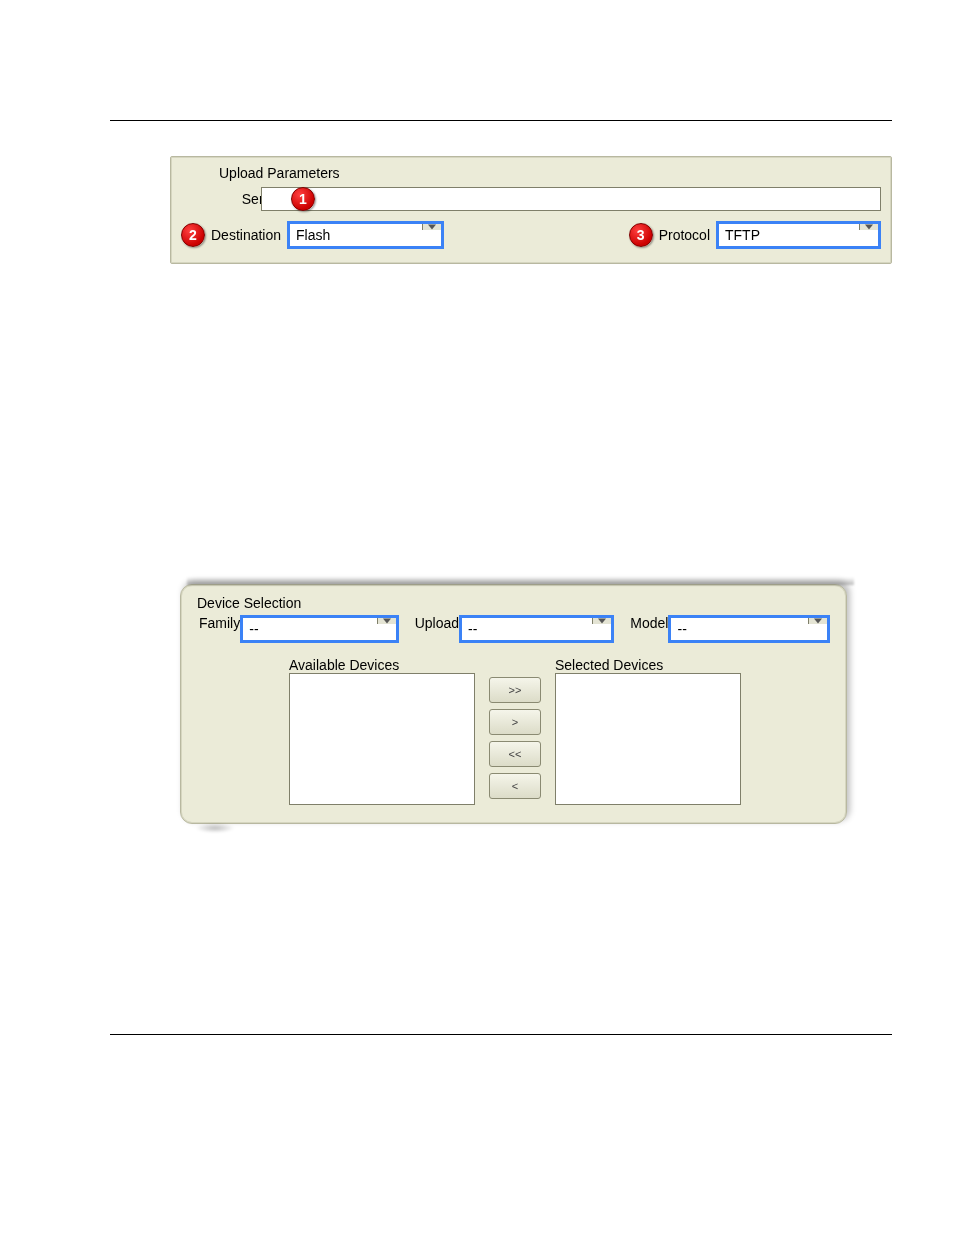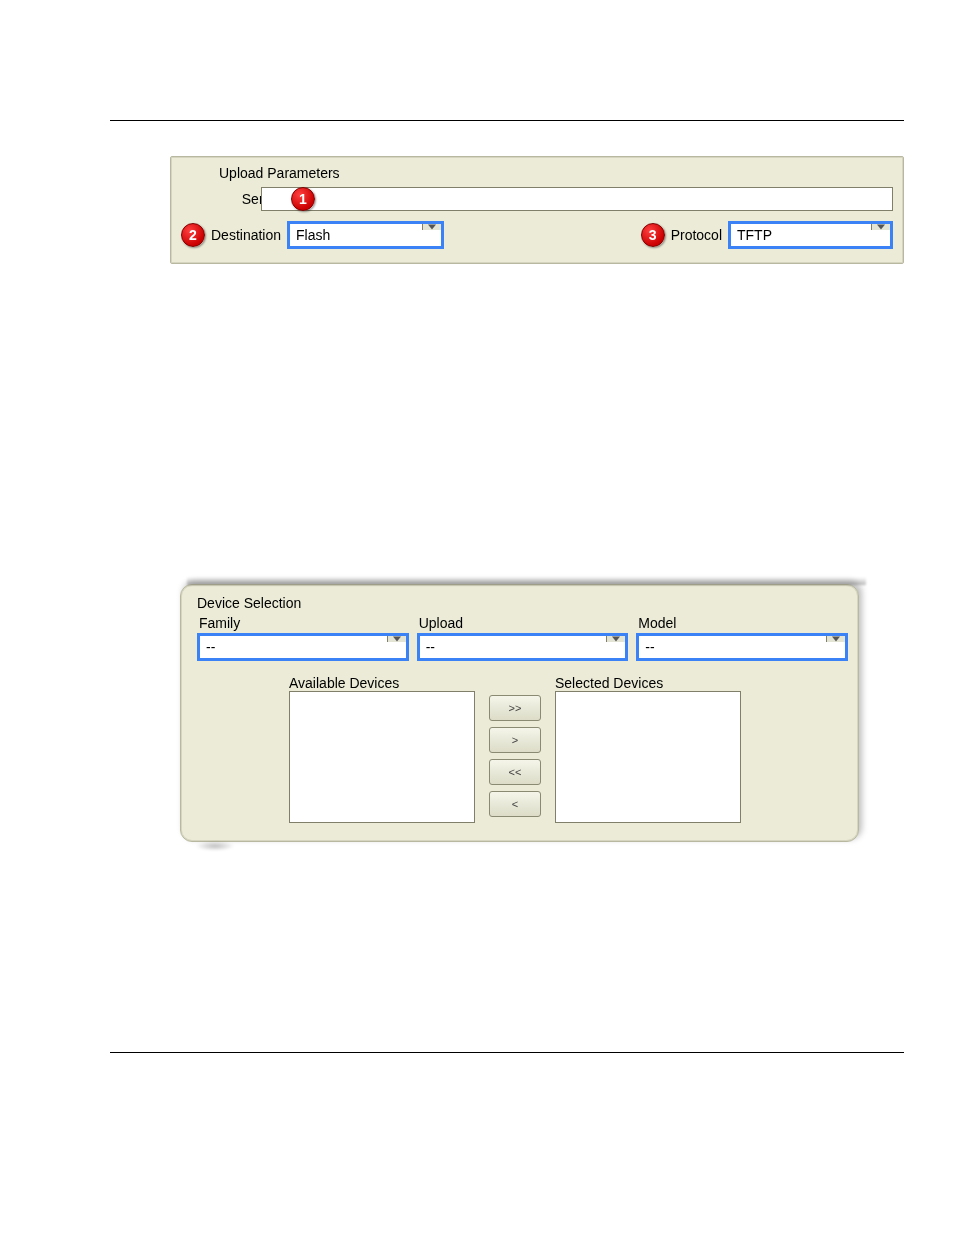--- a/index.html
+++ b/index.html
@@ -8,21 +8,21 @@
     background: #ffffff;
     font-family: Arial, Helvetica, sans-serif;
     font-size: 13px;
     color: #000;
   }
   .page {
     width: 954px;
     margin: 0 auto;
     position: relative;
     box-sizing: border-box;
-    padding: 0 0 40px 0;
+    padding: 0 12px 40px 0;
   }
   .hr {
     border: none;
     border-top: 1px solid #000;
     margin: 0;
   }
   .hr.top {
     margin-top: 120px;
     margin-left: 110px;
     margin-right: 50px;
@@ -161,21 +161,21 @@
     margin-bottom: 4px;
   }
   .filters {
     display: flex;
     gap: 14px;
     margin-top: 4px;
   }
   .filter {
     flex: 1;
     display: flex;
-    flex-direction: column;
+    flex-direction: row;
   }
   .filter .flabel {
     font-size: 14px;
     margin-bottom: 2px;
     padding-left: 2px;
   }
   .filter .combo { width: 100%; }
   .filter .combo .val { flex: 1; min-width: 0; }
 
   .dual {

